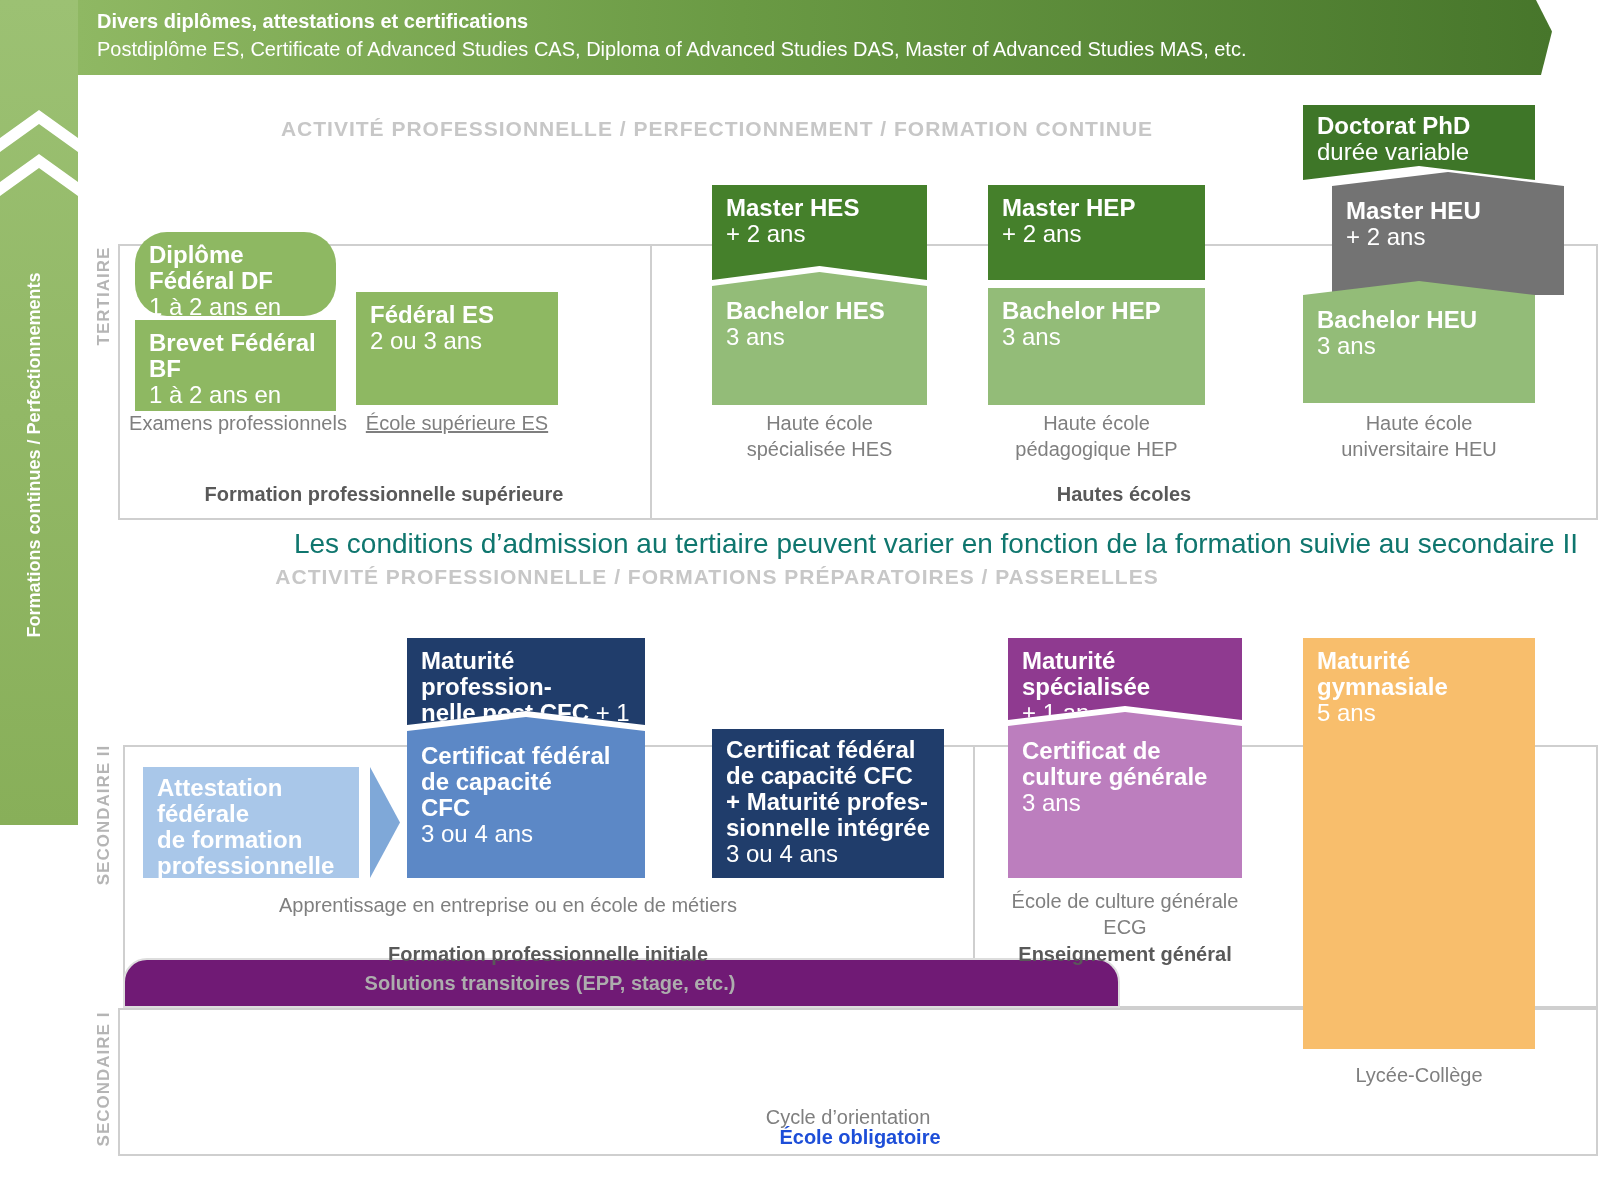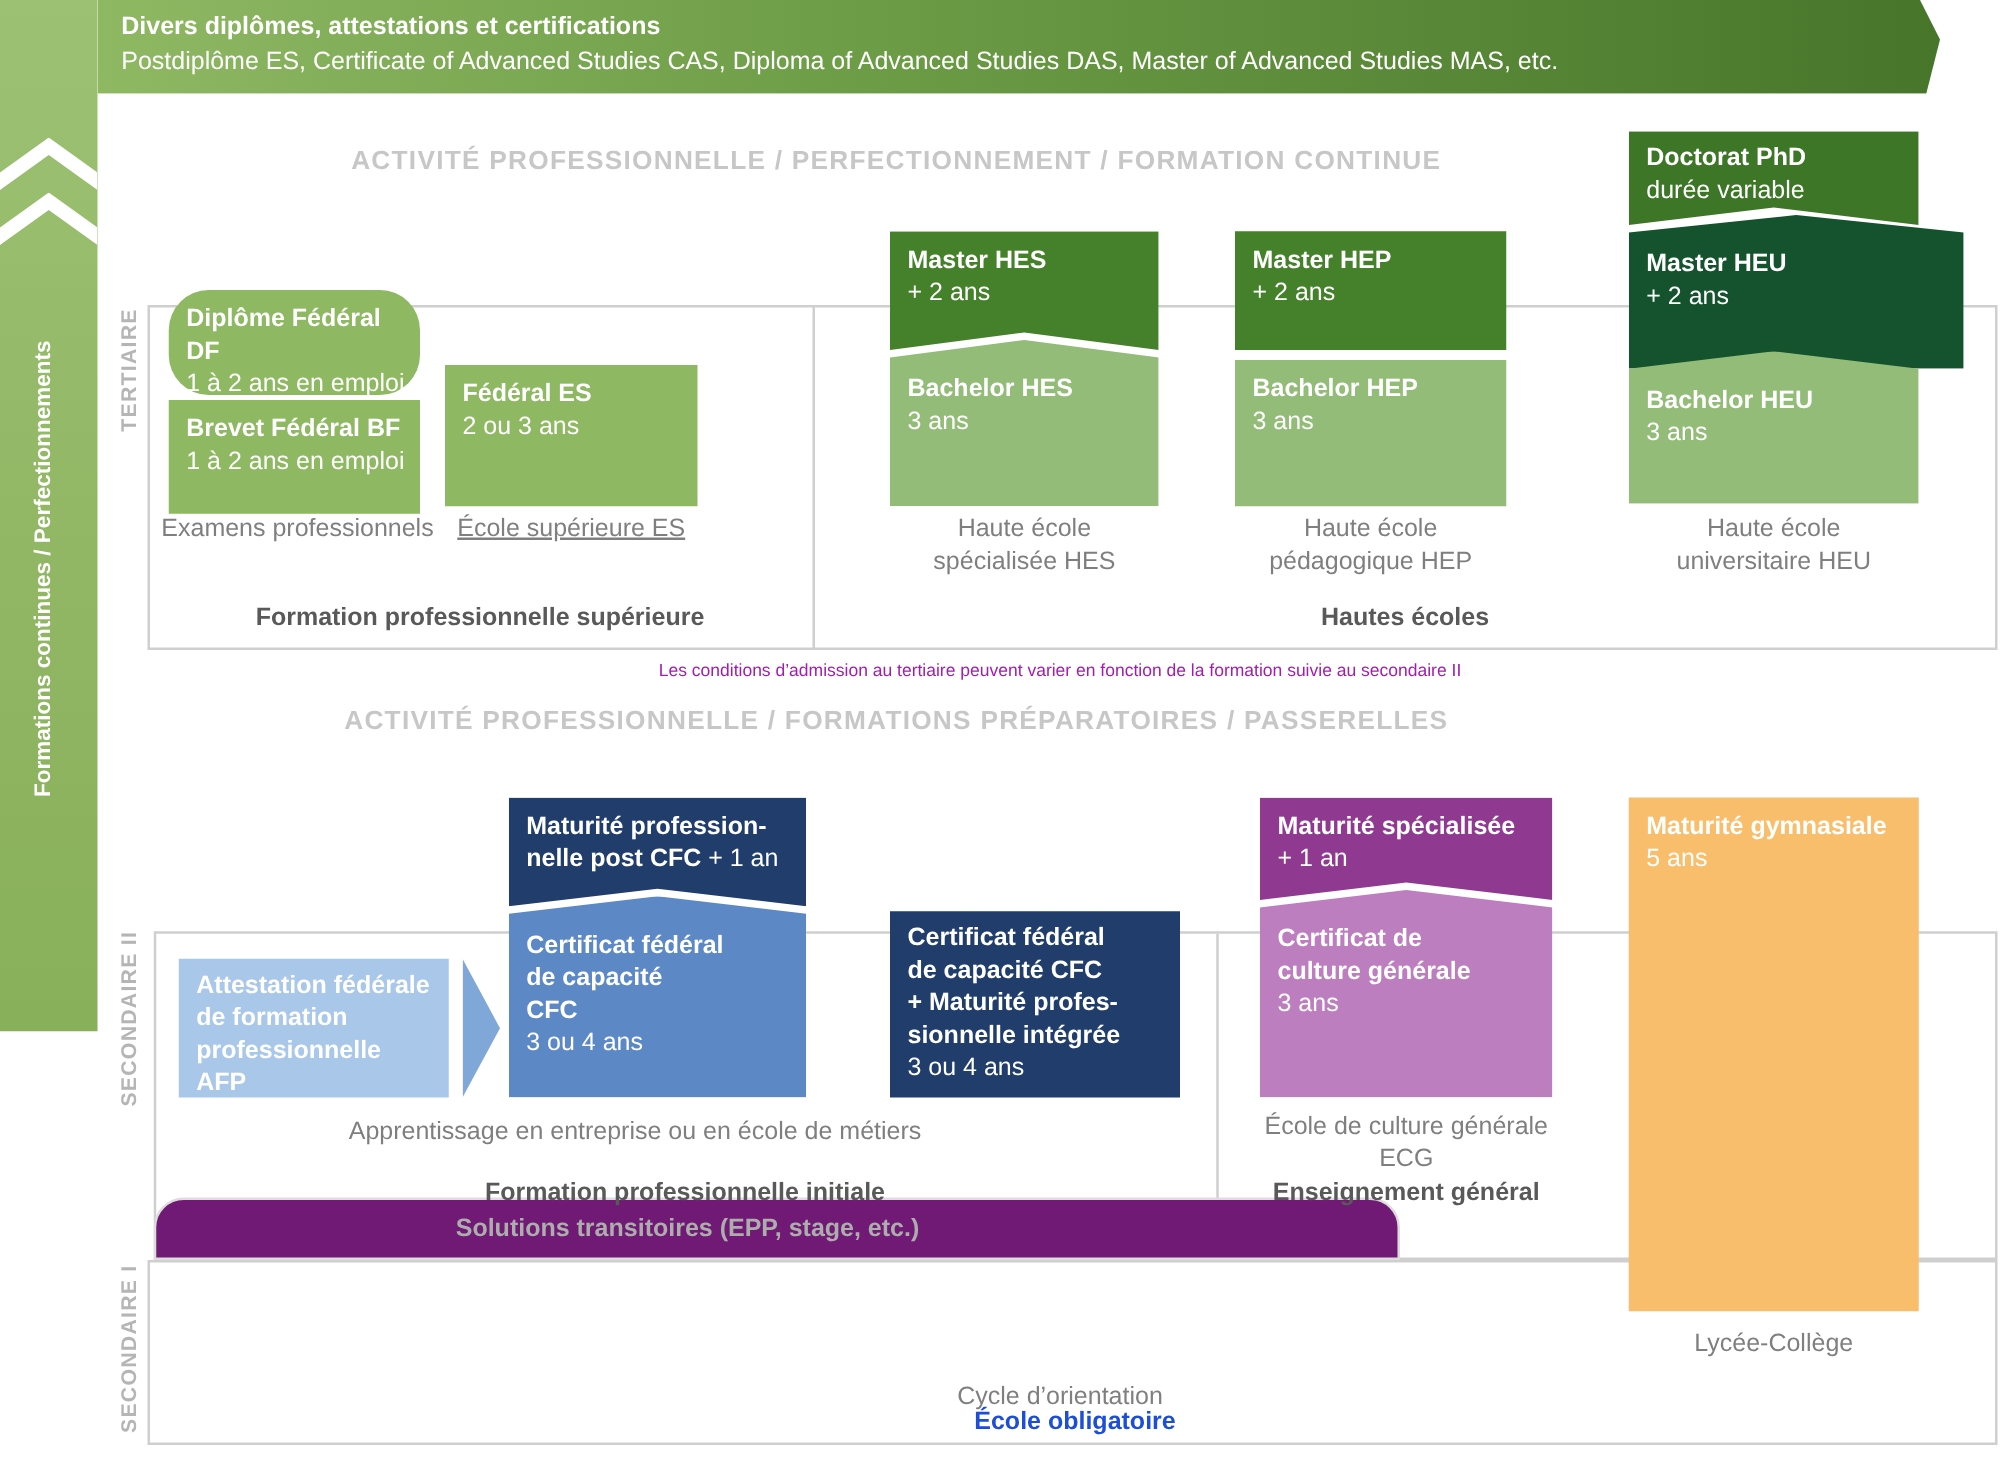--- a/index.html
+++ b/index.html
@@ -36,21 +36,21 @@
     position:absolute;left:123px;top:958px;width:997px;height:50px;box-sizing:border-box;
     background:#701a75;border:2px solid #DDDDDD;border-radius:24px 24px 0 0;z-index:2;
   }
   .solutions-text{
     position:absolute;left:0px;top:12px;width:850px;text-align:center;
     font-size:20px;font-weight:bold;color:#ADADAD;
   }
   
   .bx{
     position:absolute;box-sizing:border-box;color:#fff;z-index:3;
-    padding:10px 10px 0 14px;font-size:20px;line-height:26px;
+    padding:10px 10px 0 14px;font-size:24px;line-height:26px;
   }
   .bx .t{font-weight:bold;white-space:pre-line;}
   .bx .s{white-space:pre-line;}
   .bx .ti{font-weight:bold;white-space:pre-line;}
   .bx .si{white-space:pre-line;}
   .clipB{clip-path:polygon(0 0,100% 0,100% 100%,50% calc(100% - 14px),0 100%);}
   .clipT{clip-path:polygon(0 14px,50% 0,100% 14px,100% 100%,0 100%);padding-top:26px;}
   .arrow-right{
     position:absolute;left:370px;top:767px;width:30px;height:111px;z-index:3;
     background:#7FA8D8;clip-path:polygon(0 0,100% 50%,0 100%);
@@ -60,21 +60,21 @@
     position:absolute;z-index:5;font-size:20px;line-height:26px;color:#7F7F7F;
     text-align:center;white-space:pre-line;
   }
   .blabel{
     position:absolute;z-index:5;font-size:20px;font-weight:bold;color:#595959;text-align:center;
   }
   .ghead{
     position:absolute;z-index:5;font-size:21px;font-weight:bold;color:#C7C7C7;
     letter-spacing:1px;text-align:center;
   }
-  .note{position:absolute;z-index:5;font-size:14px;color:#a21caf;text-align:center;}
+  .note{position:absolute;z-index:5;font-size:28px;color:#0f766e;text-align:right;}
   .vlabel{
     position:absolute;z-index:5;font-size:17px;font-weight:bold;color:#B5B5B5;
     letter-spacing:1px;text-align:center;transform:rotate(-90deg);transform-origin:0 0;
   }
 </style>
 </head>
 <body>
 
 <div id="stage">
 
@@ -134,21 +134,21 @@
   </div>
   <div class="bx" style="left:988px;top:288px;width:217px;height:117px;background:#93BC78;">
     <div class="t">Bachelor HEP</div>
     <div class="s">3 ans</div>
   </div>
 
   <div class="bx clipB" style="left:1303px;top:105px;width:232px;height:75px;background:#3E7628;padding-top:8px;">
     <div class="t">Doctorat PhD</div>
     <div class="s">durée variable</div>
   </div>
-  <div class="bx clipT" style="left:1303px;top:172px;width:268px;height:123px;background:#14532d;">
+  <div class="bx clipT" style="left:1332px;top:172px;width:232px;height:123px;background:#737373;">
     <div class="t">Master HEU</div>
     <div class="s">+ 2 ans</div>
   </div>
   <div class="bx clipT" style="left:1303px;top:281px;width:232px;height:122px;background:#93BC78;z-index:4;">
     <div class="t">Bachelor HEU</div>
     <div class="s">3 ans</div>
   </div>
 
   <div class="glabel" style="left:118px;top:410px;width:240px;">Examens professionnels</div>
   <div class="glabel" style="left:346px;top:410px;width:222px;text-decoration:underline;">École supérieure ES</div>

